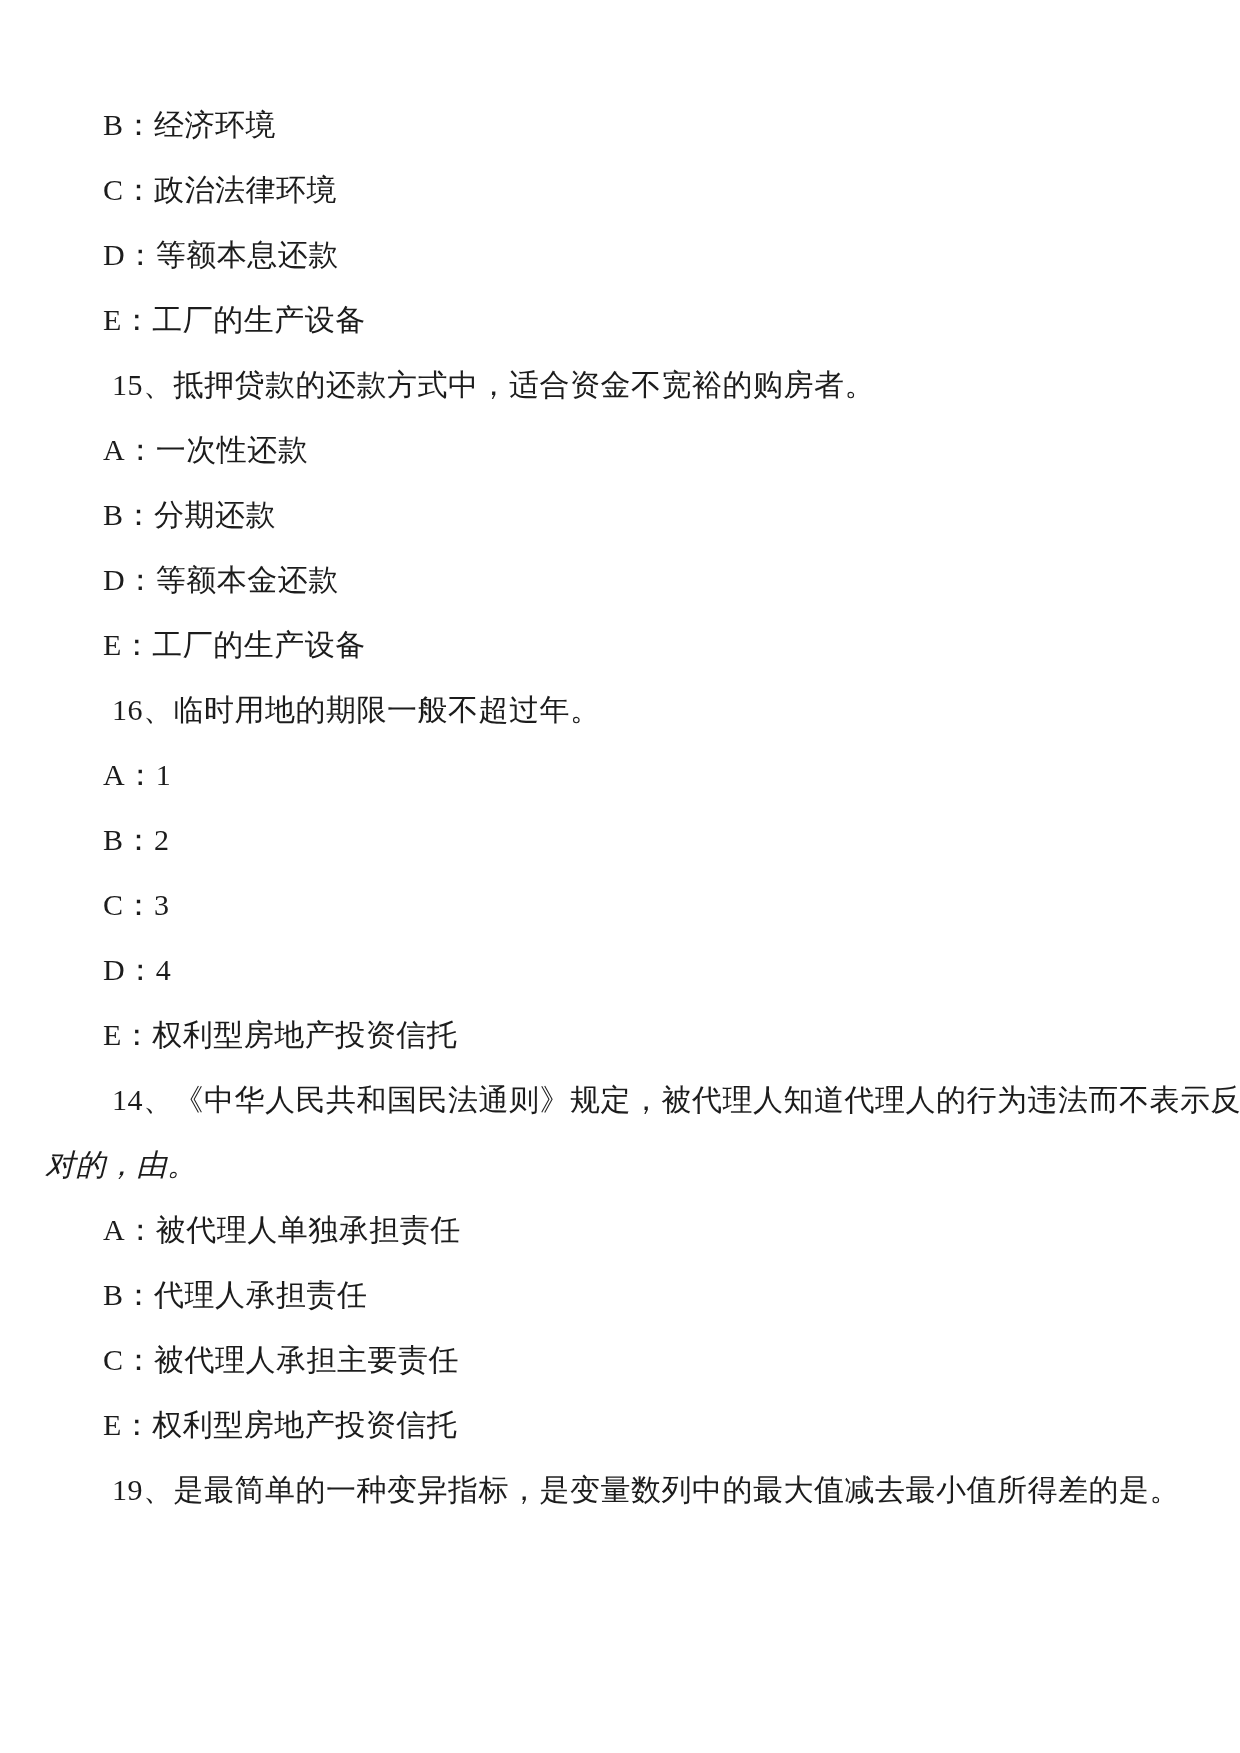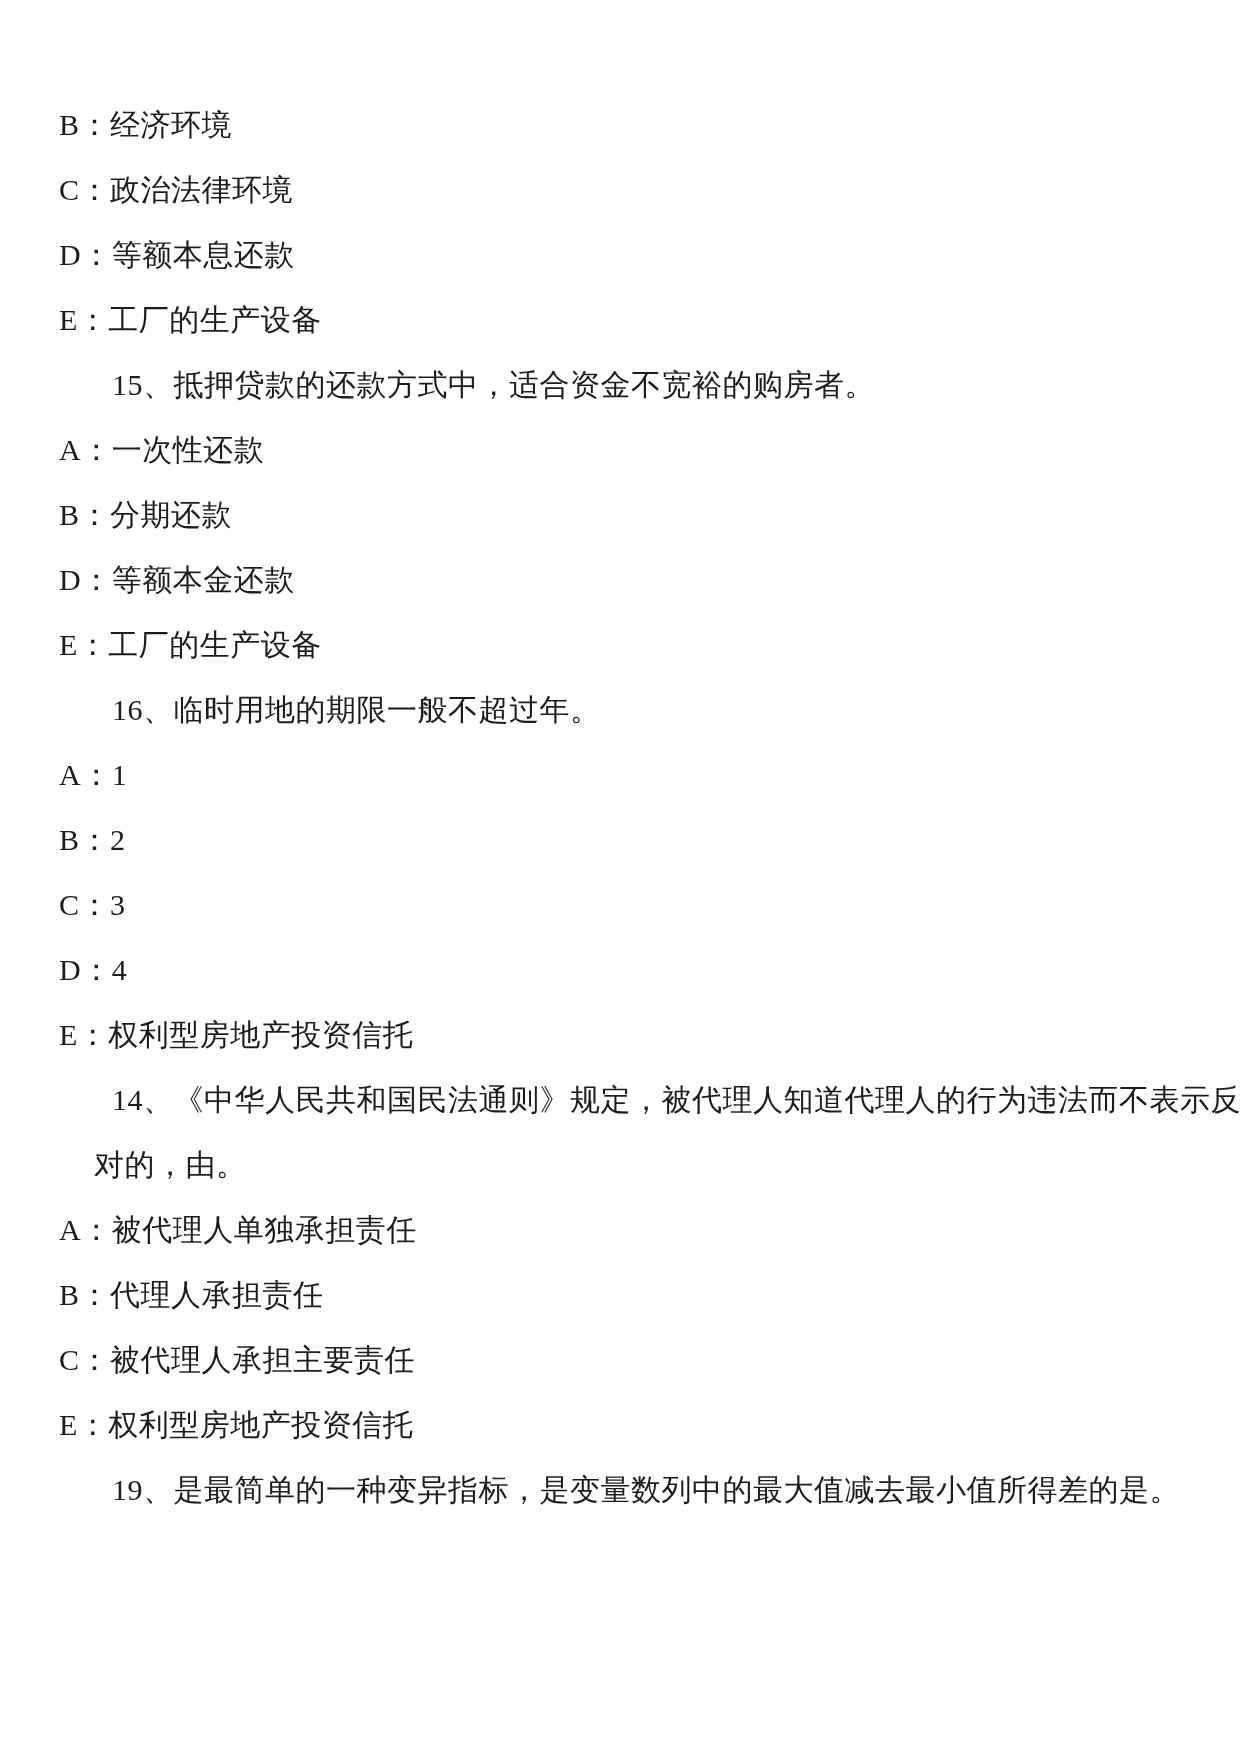--- a/index.html
+++ b/index.html
@@ -19,22 +19,22 @@
     overflow: hidden;
   }
   .line {
     height: 65px;
     line-height: 65px;
     font-size: 30px;
     white-space: nowrap;
     letter-spacing: 0.5px;
   }
   .q   { padding-left: 112px; }   
-  .qc  { padding-left: 94px; }   
-  .opt { padding-left: 59px; }  
+  .qc  { padding-left: 45px; font-style: italic; }   
+  .opt { padding-left: 103px; }  
 </style>
 </head>
 <body>
 
 <div class="page">
   <div class="line opt">B：经济环境</div>
   <div class="line opt">C：政治法律环境</div>
   <div class="line opt">D：等额本息还款</div>
   <div class="line opt">E：工厂的生产设备</div>
 

